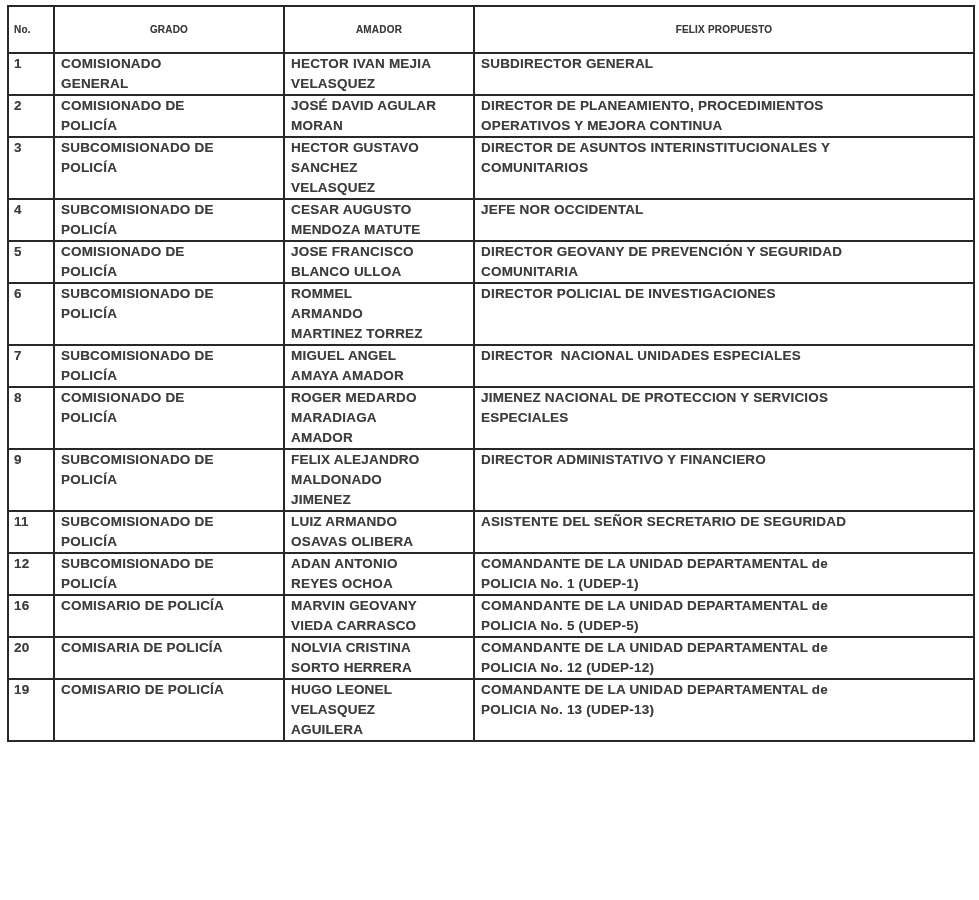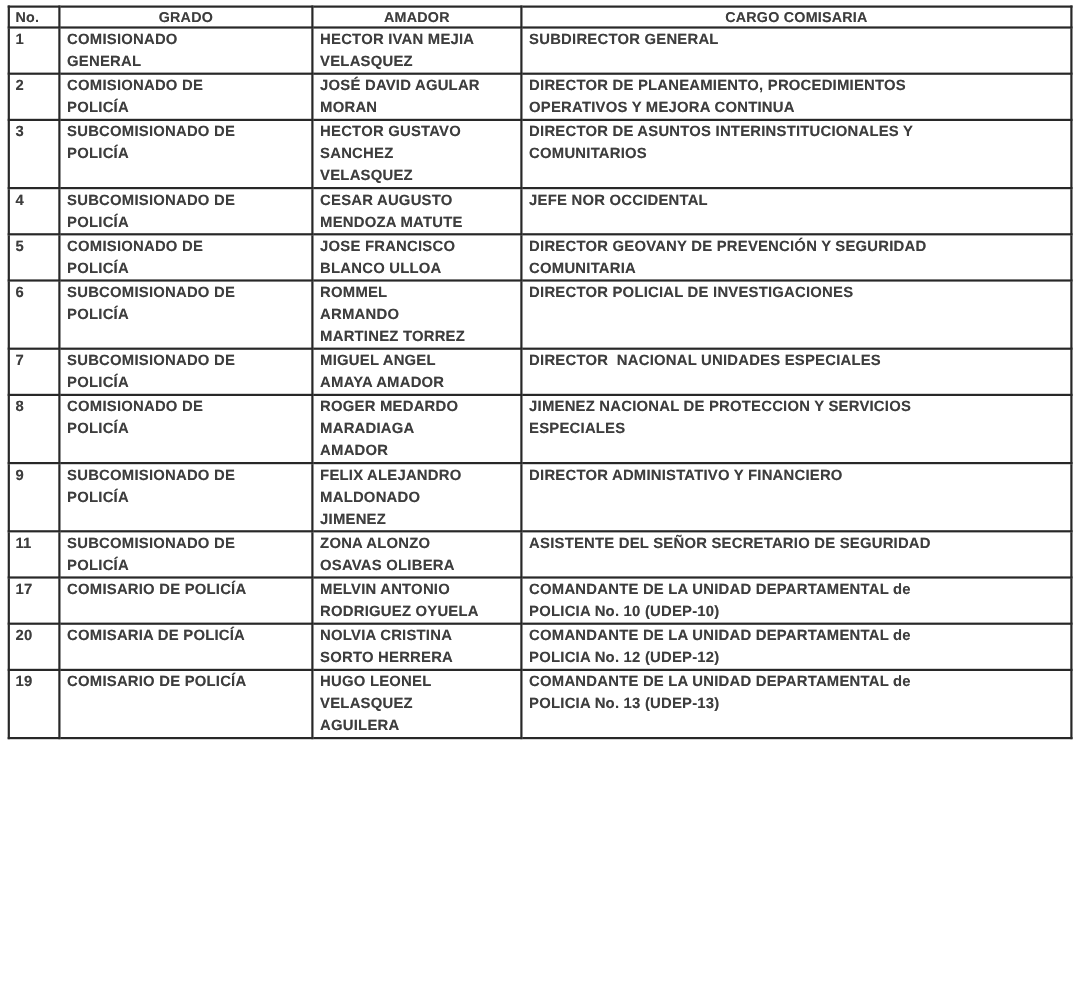--- a/index.html
+++ b/index.html
@@ -23,23 +23,23 @@
     font-weight: 700;
     color: #3d3d3d;
     text-shadow: 0 0 0.6px rgba(80, 80, 80, 0.55);
   }
   table.doc-table th,
   table.doc-table td {
     border: 2px solid #282828;
     overflow: hidden;
   }
   table.doc-table th {
-    font-size: 13px;
+    font-size: 10px;
     line-height: 15px;
-    padding: 1px 2px;
+    padding: 15px 2px;
     text-align: center;
     letter-spacing: 0.2px;
     white-space: nowrap;
   }
   table.doc-table th.col-no {
     text-align: left;
     padding-left: 5px;
   }
   table.doc-table td {
     font-size: 13.5px;
@@ -66,21 +66,21 @@
       <col class="c-no">
       <col class="c-grado">
       <col class="c-nombre">
       <col class="c-cargo">
     </colgroup>
     <thead>
       <tr>
         <th class="col-no">No.</th>
         <th class="col-grado">GRADO</th>
         <th class="col-nombre">AMADOR</th>
-        <th class="col-cargo">CARGO COMISARIA</th>
+        <th class="col-cargo">FELIX PROPUESTO</th>
       </tr>
     </thead>
     <tbody>
         <tr>
           <td class="col-no">1</td>
           <td class="col-grado">COMISIONADO
 GENERAL</td>
           <td class="col-nombre">HECTOR IVAN MEJIA
 VELASQUEZ</td>
           <td class="col-cargo">SUBDIRECTOR GENERAL</td>
@@ -154,31 +154,40 @@
 POLICÍA</td>
           <td class="col-nombre">FELIX ALEJANDRO
 MALDONADO
 JIMENEZ</td>
           <td class="col-cargo">DIRECTOR ADMINISTATIVO Y FINANCIERO</td>
         </tr>
         <tr>
           <td class="col-no">11</td>
           <td class="col-grado">SUBCOMISIONADO DE
 POLICÍA</td>
-          <td class="col-nombre">ZONA ALONZO
+          <td class="col-nombre">LUIZ ARMANDO
 OSAVAS OLIBERA</td>
           <td class="col-cargo">ASISTENTE DEL SEÑOR SECRETARIO DE SEGURIDAD</td>
         </tr>
         <tr>
-          <td class="col-no">17</td>
+          <td class="col-no">12</td>
+          <td class="col-grado">SUBCOMISIONADO DE
+POLICÍA</td>
+          <td class="col-nombre">ADAN ANTONIO
+REYES OCHOA</td>
+          <td class="col-cargo">COMANDANTE DE LA UNIDAD DEPARTAMENTAL de
+POLICIA No. 1 (UDEP-1)</td>
+        </tr>
+        <tr>
+          <td class="col-no">16</td>
           <td class="col-grado">COMISARIO DE POLICÍA</td>
-          <td class="col-nombre">MELVIN ANTONIO
-RODRIGUEZ OYUELA</td>
-          <td class="col-cargo">COMANDANTE DE LA UNIDAD DEPARTAMENTAL de
-POLICIA No. 10 (UDEP-10)</td>
+          <td class="col-nombre">MARVIN GEOVANY
+VIEDA CARRASCO</td>
+          <td class="col-cargo">COMANDANTE DE LA UNIDAD DEPARTAMENTAL de
+POLICIA No. 5 (UDEP-5)</td>
         </tr>
         <tr>
           <td class="col-no">20</td>
           <td class="col-grado">COMISARIA DE POLICÍA</td>
           <td class="col-nombre">NOLVIA CRISTINA
 SORTO HERRERA</td>
           <td class="col-cargo">COMANDANTE DE LA UNIDAD DEPARTAMENTAL de
 POLICIA No. 12 (UDEP-12)</td>
         </tr>
         <tr>

